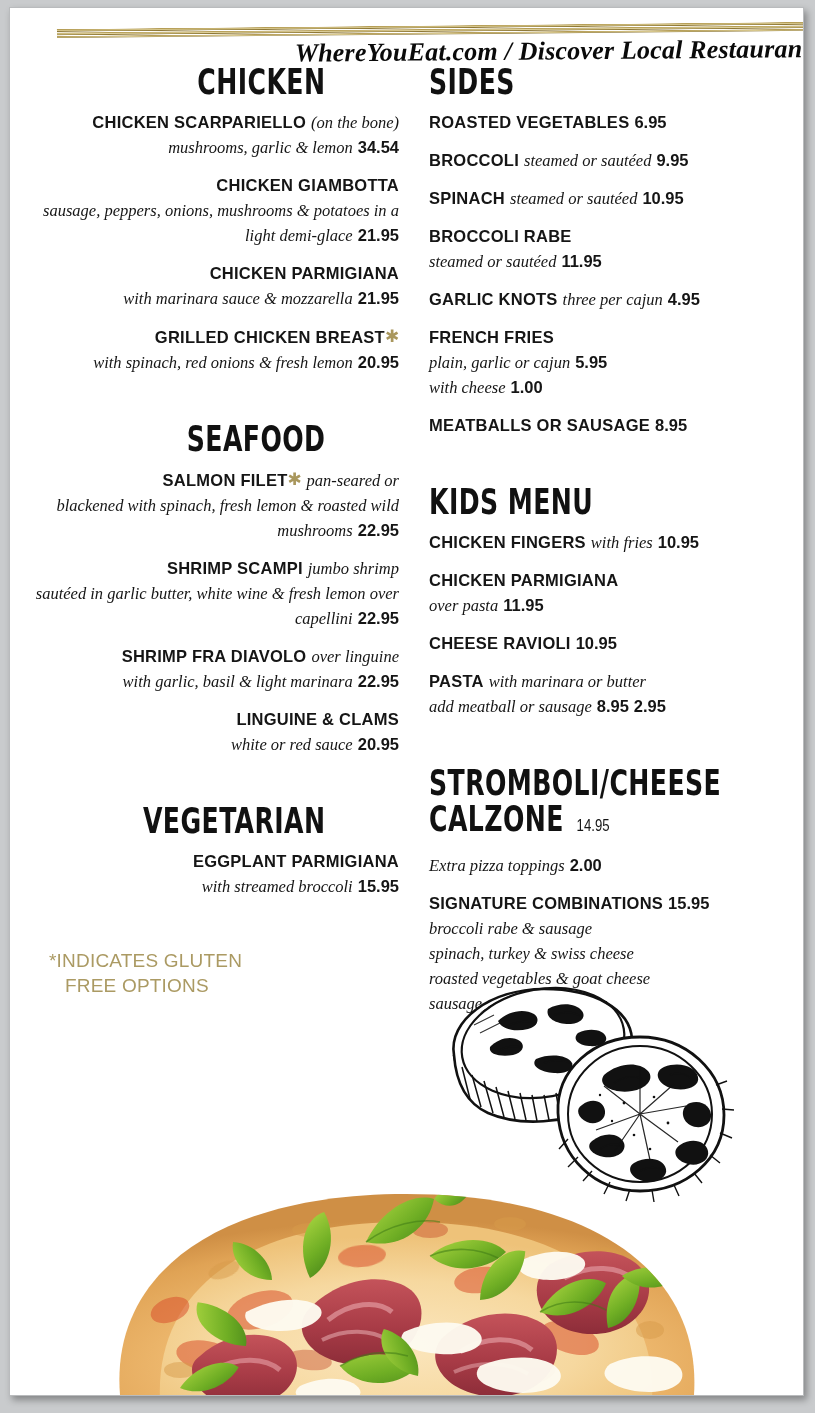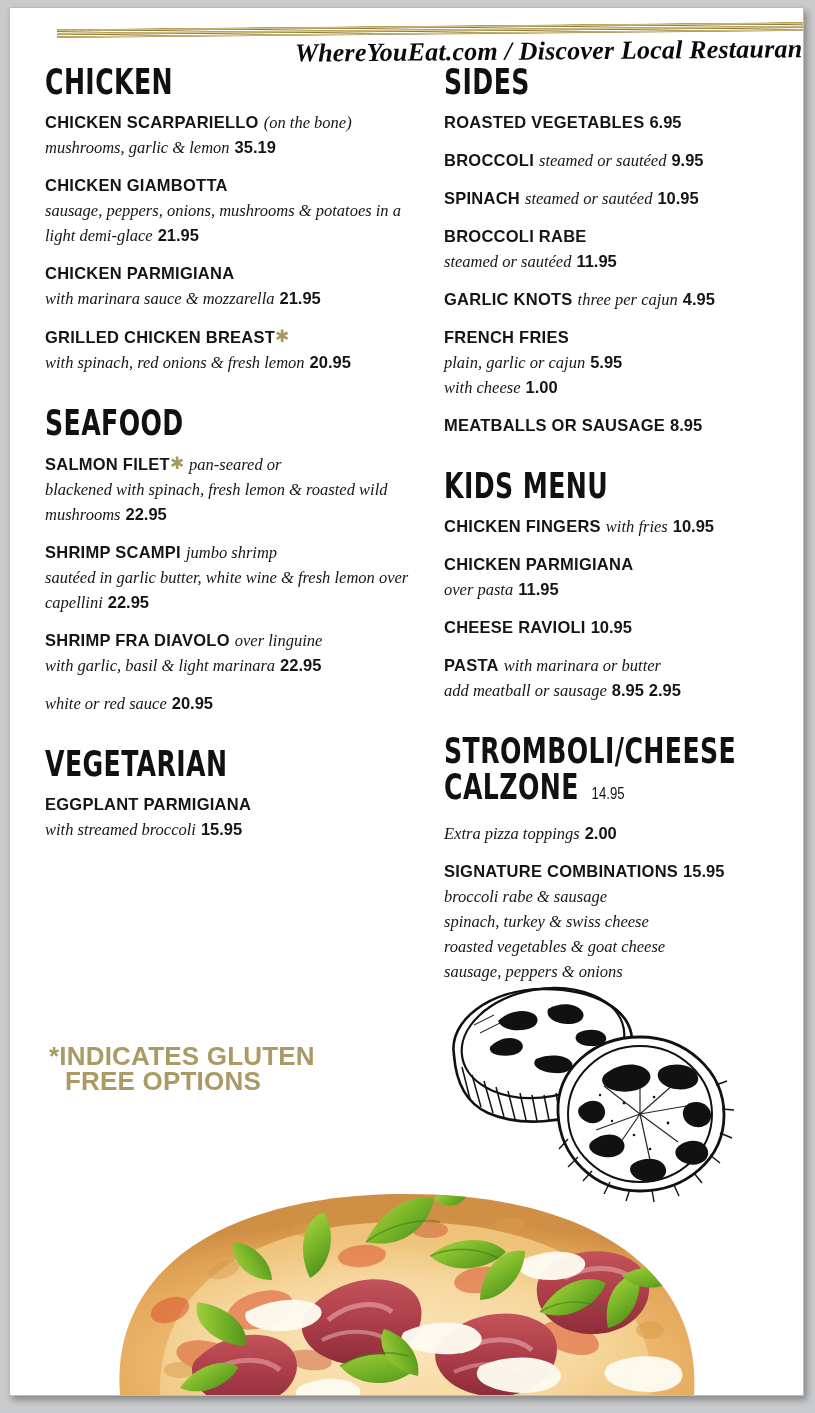--- a/index.html
+++ b/index.html
@@ -86,39 +86,39 @@
   .cols {
     position: absolute;
     left: 0; top: 56px;
     width: 793px;
     height: 920px;
   }
   .col {
     position: absolute;
     top: 0;
   }
-  .col-left  { left: 35px;  width: 368px; }
-  .col-right { left: 434px; width: 370px; }
+  .col-left  { left: 21px;  width: 368px; text-align: right; }
+  .col-right { left: 419px; width: 370px; }
 
   
   h2.section-title {
     margin: 0;
     font-family: "DejaVu Sans Condensed", "Liberation Sans Narrow", "Liberation Sans", sans-serif;
     font-weight: bold;
     font-size: 35px;
     line-height: 36px;
     letter-spacing: 0.5px;
     color: #111111;
     text-transform: uppercase;
     transform: scaleX(0.80);
     transform-origin: left top;
     white-space: nowrap;
   }
   .sec { margin-bottom: 0; }
-  .sec + .sec { margin-top: 30px; }
+  .sec + .sec { margin-top: 46px; }
 
   
   .item {
     margin-top: 13px;
     max-width: 368px;
   }
   .item:first-of-type { margin-top: 10px; }
 
   .line {
     font-size: 16.5px;
@@ -155,25 +155,25 @@
     font-size: 16.5px;
     letter-spacing: 0;
     color: #151515;
     text-transform: none;
   }
 
   
   .gf-note {
     position: absolute;
     left: 39px;
-    top: 1036px;
+    top: 940px;
     width: 300px;
-    font-size: 26px;
+    font-size: 19px;
     line-height: 25px;
-    font-weight: 700;
+    font-weight: 400;
     letter-spacing: 0.2px;
     color: #ab9a63;
     text-transform: uppercase;
   }
   .gf-note .l2 { padding-left: 16px; display: block; }
 
   
   .tomato {
     position: absolute;
     left: 418px;
@@ -206,21 +206,21 @@
     <div class="gold-rule bottom-right"></div>
 
     <div class="watermark">WhereYouEat.com / Discover Local Restaurants</div>
 
     <div class="cols">
       <div class="col col-left" id="col-left">
           <div class="sec">
             <h2 class="section-title"><span>CHICKEN</span></h2>
             <div class="item">
               <div class="line"><span class="nm">CHICKEN SCARPARIELLO</span><span class="sp"></span><span class="ds">(on the bone)</span></div>
-              <div class="line"><span class="ds">mushrooms, garlic &amp; lemon</span><span class="sp"></span><span class="pr">35.19</span></div>
+              <div class="line"><span class="ds">mushrooms, garlic &amp; lemon</span><span class="sp"></span><span class="pr">34.54</span></div>
             </div>
             <div class="item">
               <div class="line"><span class="nm">CHICKEN GIAMBOTTA</span></div>
               <div class="line"><span class="ds">sausage, peppers, onions, mushrooms &amp; potatoes in a light demi-glace</span><span class="sp"></span><span class="pr">21.95</span></div>
             </div>
             <div class="item">
               <div class="line"><span class="nm">CHICKEN PARMIGIANA</span></div>
               <div class="line"><span class="ds">with marinara sauce &amp; mozzarella</span><span class="sp"></span><span class="pr">21.95</span></div>
             </div>
             <div class="item">
@@ -236,20 +236,21 @@
             </div>
             <div class="item">
               <div class="line"><span class="nm">SHRIMP SCAMPI</span><span class="sp"></span><span class="ds">jumbo shrimp</span></div>
               <div class="line"><span class="ds">sautéed in garlic butter, white wine &amp; fresh lemon over capellini</span><span class="sp"></span><span class="pr">22.95</span></div>
             </div>
             <div class="item">
               <div class="line"><span class="nm">SHRIMP FRA DIAVOLO</span><span class="sp"></span><span class="ds">over linguine</span></div>
               <div class="line"><span class="ds">with garlic, basil &amp; light marinara</span><span class="sp"></span><span class="pr">22.95</span></div>
             </div>
             <div class="item">
+              <div class="line"><span class="nm">LINGUINE &amp; CLAMS</span></div>
               <div class="line"><span class="ds">white or red sauce</span><span class="sp"></span><span class="pr">20.95</span></div>
             </div>
           </div>
           <div class="sec">
             <h2 class="section-title"><span>VEGETARIAN</span></h2>
             <div class="item">
               <div class="line"><span class="nm">EGGPLANT PARMIGIANA</span></div>
               <div class="line"><span class="ds">with streamed broccoli</span><span class="sp"></span><span class="pr">15.95</span></div>
             </div>
           </div>

